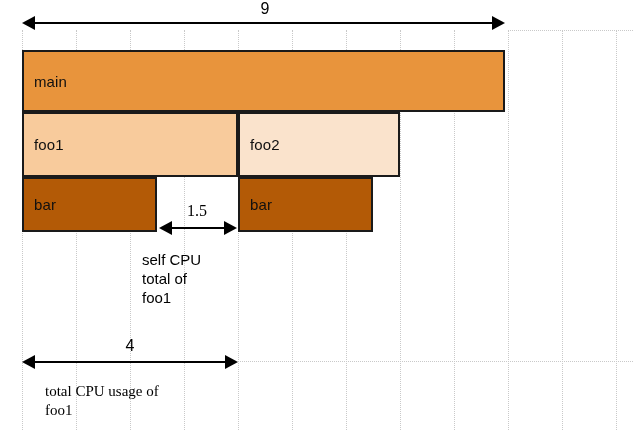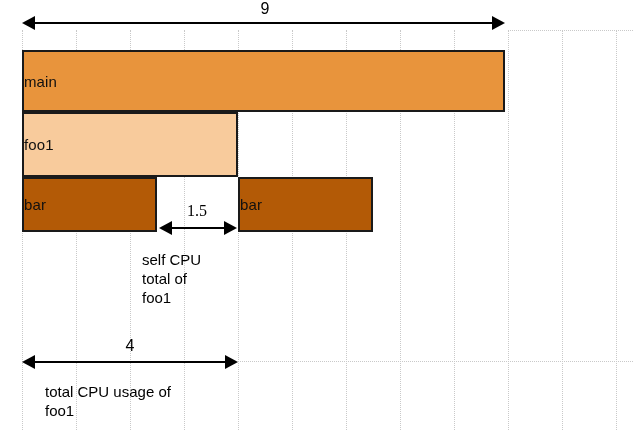--- a/index.html
+++ b/index.html
@@ -7,21 +7,21 @@
        font-family:"Liberation Sans","DejaVu Sans",sans-serif;}
   #stage{position:relative;width:633px;height:440px;background:#fff;}
 
   
   .gridline{position:absolute;width:0;border-left:1px dotted #c9c9c9;}
   .gridline-h{position:absolute;height:0;border-top:1px dotted #c9c9c9;}
 
   
   .fbox{position:absolute;border:2px solid #1a1a1a;box-sizing:border-box;
         display:flex;align-items:center;}
-  .fbox .flabel{font-size:15px;color:#101010;
+  .fbox .flabel{font-size:15px;color:#101010;padding-left:10px;
                 white-space:nowrap;letter-spacing:.1px;}
 
   
   .arrowline{position:absolute;height:0;border-top:2px solid #000;}
   .ahead{position:absolute;width:0;height:0;}
   .ahead.left{border-top:7px solid transparent;border-bottom:7px solid transparent;
               border-right:13px solid #000;}
   .ahead.right{border-top:7px solid transparent;border-bottom:7px solid transparent;
                border-left:13px solid #000;}
 
@@ -57,20 +57,23 @@
   <div class="mlabel" style="left:245px; top:0px; width:40px;">9</div>
 
   <div class="fbox" style="left:22px; top:50px; width:483px; height:62px; background:#E8943C;">
     <span class="flabel">main</span>
   </div>
 
   <div class="fbox" style="left:22px; top:112px; width:216px; height:65px; background:#F8CB9C;">
     <span class="flabel">foo1</span>
   </div>
 
+  <div class="fbox" style="left:238px; top:112px; width:162px; height:65px; background:#FAE3CC;">
+    <span class="flabel">foo2</span>
+  </div>
 
   <div class="fbox" style="left:22px; top:177px; width:135px; height:55px; background:#B35A06;">
     <span class="flabel">bar</span>
   </div>
 
   <div class="fbox" style="left:238px; top:177px; width:135px; height:55px; background:#B35A06;">
     <span class="flabel">bar</span>
   </div>
 
   <div class="ahead left" style="left:159px; top:221px;"></div>
@@ -82,18 +85,18 @@
     <span>self CPU</span><br>
     <span>total of</span><br>
     <span>foo1</span>
   </div>
 
   <div class="ahead left" style="left:22px;  top:355px;"></div>
   <div class="arrowline" style="left:34px;  top:361px; width:192px;"></div>
   <div class="ahead right" style="left:225px; top:355px;"></div>
   <div class="mlabel" style="left:110px; top:337px; width:40px;">4</div>
 
-  <div class="clabel" style="left:45px; top:382px; width:175px;">
+  <div class="clabel" style="left:45px; top:382px; width:175px;font-family:Liberation Serif, serif;">
     <span>total CPU usage of</span><br>
     <span>foo1</span>
   </div>
 
 </div>
 
 </body></html>

